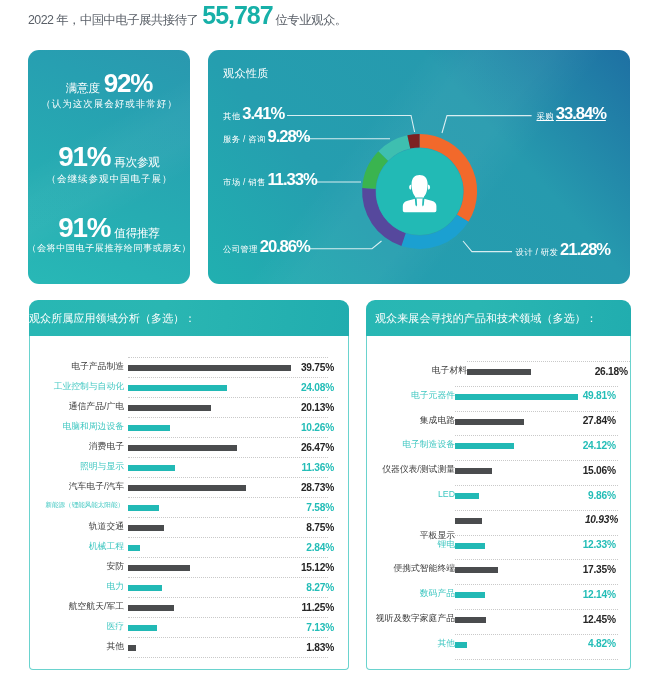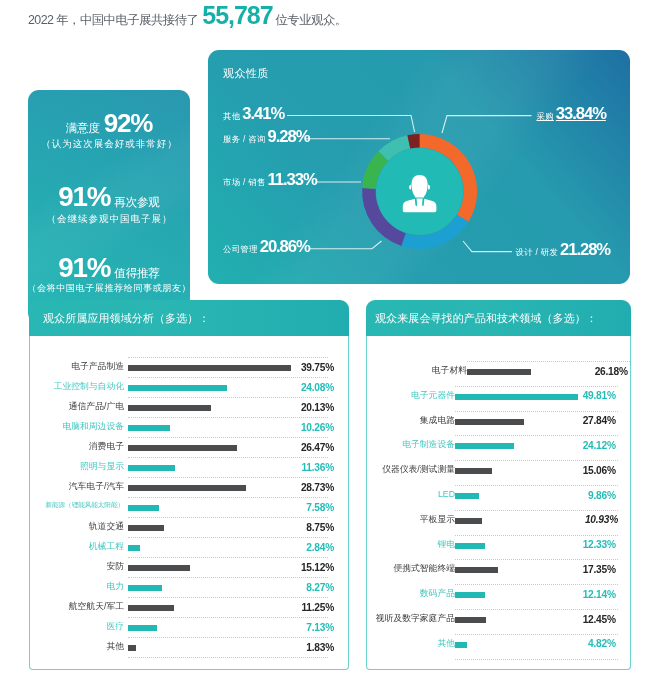--- a/index.html
+++ b/index.html
@@ -13,21 +13,21 @@
   
   #headline { position:absolute; left:28px; top:3px; white-space:nowrap;
               display:flex; align-items:baseline; line-height:1; }
   #headline .pre,#headline .suf { font-size:12.4px; color:#5a6068; letter-spacing:-0.55px; }
   #headline .num { font-size:25px; font-weight:bold; color:#17B0A8; margin:0 3px 0 4px;
                    letter-spacing:-1.05px; }
 
   
   .topcard { position:absolute; border-radius:11px; overflow:hidden; }
   #card-left { left:28px; top:50px; width:162px; height:234px;
-      background:linear-gradient(202deg,#2A98AF 0%,#279FB1 22%,#26ACB2 62%,#28B8B6 100%);margin-top:40px; }
+      background:linear-gradient(202deg,#2A98AF 0%,#279FB1 22%,#26ACB2 62%,#28B8B6 100%); }
   #card-right { left:208px; top:50px; width:422px; height:234px;
       background:linear-gradient(48deg,#21B0B0 0%,#259EAF 33%,#269AAE 67%,#1E70A3 100%); }
   .sheen { position:absolute; inset:0; pointer-events:none;
       background:linear-gradient(128deg, rgba(255,255,255,0) 36%, rgba(255,255,255,.042) 45%,
                  rgba(255,255,255,.042) 57%, rgba(255,255,255,0) 66%); }
   #card-left .sheen { background:linear-gradient(150deg, rgba(255,255,255,0) 36%,
                  rgba(255,255,255,.035) 46%, rgba(255,255,255,.035) 56%,
                  rgba(255,255,255,0) 66%); }
 
   
@@ -57,21 +57,21 @@
   .calloutlbl .nm { font-size:8.4px; letter-spacing:.3px; }
   .calloutlbl .vl { font-size:16.6px; font-weight:bold; margin-left:2px; letter-spacing:-1.05px; }
 
   
   .panel { position:absolute; background:transparent; }
   .pbody { position:absolute; left:0; top:36px; right:0; bottom:0;
            border:1px solid #6AD3CE; border-top:none;
            border-radius:0 0 4px 4px; background:#fff; }
   .phead { position:absolute; left:0; top:0; height:36px;
            border-radius:9px 9px 0 0; color:#fff;
-           display:flex; align-items:center; padding-left:14px;
+           display:flex; align-items:center; padding-left:0;
            font-size:11px; letter-spacing:.1px;
            background:linear-gradient(97deg,#28B7B4 0%,#2AB6B2 42%,#21ADAF 100%); }
   #panel-l { left:29px; top:300px; width:320px; height:370px; }
   #panel-l .phead { width:320px; }
   #panel-r { left:366px; top:300px; width:265px; height:370px; }
   #panel-r .phead { width:265px; padding-left:9px; }
 
   .brow { position:absolute; height:20px; }
   .brow .cat { position:absolute; top:6px; font-size:8.8px;
                color:#3c3c3c; white-space:nowrap; text-align:right; }
@@ -310,21 +310,21 @@
       <span class="bar" style="left:89px; width:37.0px; background:#4A4C4E;"></span>
       <span class="val" style="right:15.3px; width:60px;">15.06%</span>
     </div>
     <div class="brow tealrow" style="top:183.00px; left:0; width:100%;">
       <span class="cat" style="right:176px;">LED</span>
       <span class="dots" style="left:89px; width:163px;"></span>
       <span class="bar" style="left:89px; width:24.3px; background:#22B9B5;"></span>
       <span class="val" style="right:15.3px; width:60px;">9.86%</span>
     </div>
     <div class="brow" style="top:207.80px; left:0; width:100%;">
-      <span class="cat" style="right:176px;">平板显示</span>
+      <span class="cat" style="right:176px;margin-top:16px;">平板显示</span>
       <span class="dots" style="left:89px; width:163px;"></span>
       <span class="bar" style="left:89px; width:26.9px; background:#4A4C4E;"></span>
       <span class="val" style="right:13px; width:60px;font-style:italic;">10.93%</span>
     </div>
     <div class="brow tealrow" style="top:232.60px; left:0; width:100%;">
       <span class="cat" style="right:176px;">锂电</span>
       <span class="dots" style="left:89px; width:163px;"></span>
       <span class="bar" style="left:89px; width:30.3px; background:#22B9B5;"></span>
       <span class="val" style="right:15.3px; width:60px;">12.33%</span>
     </div>

